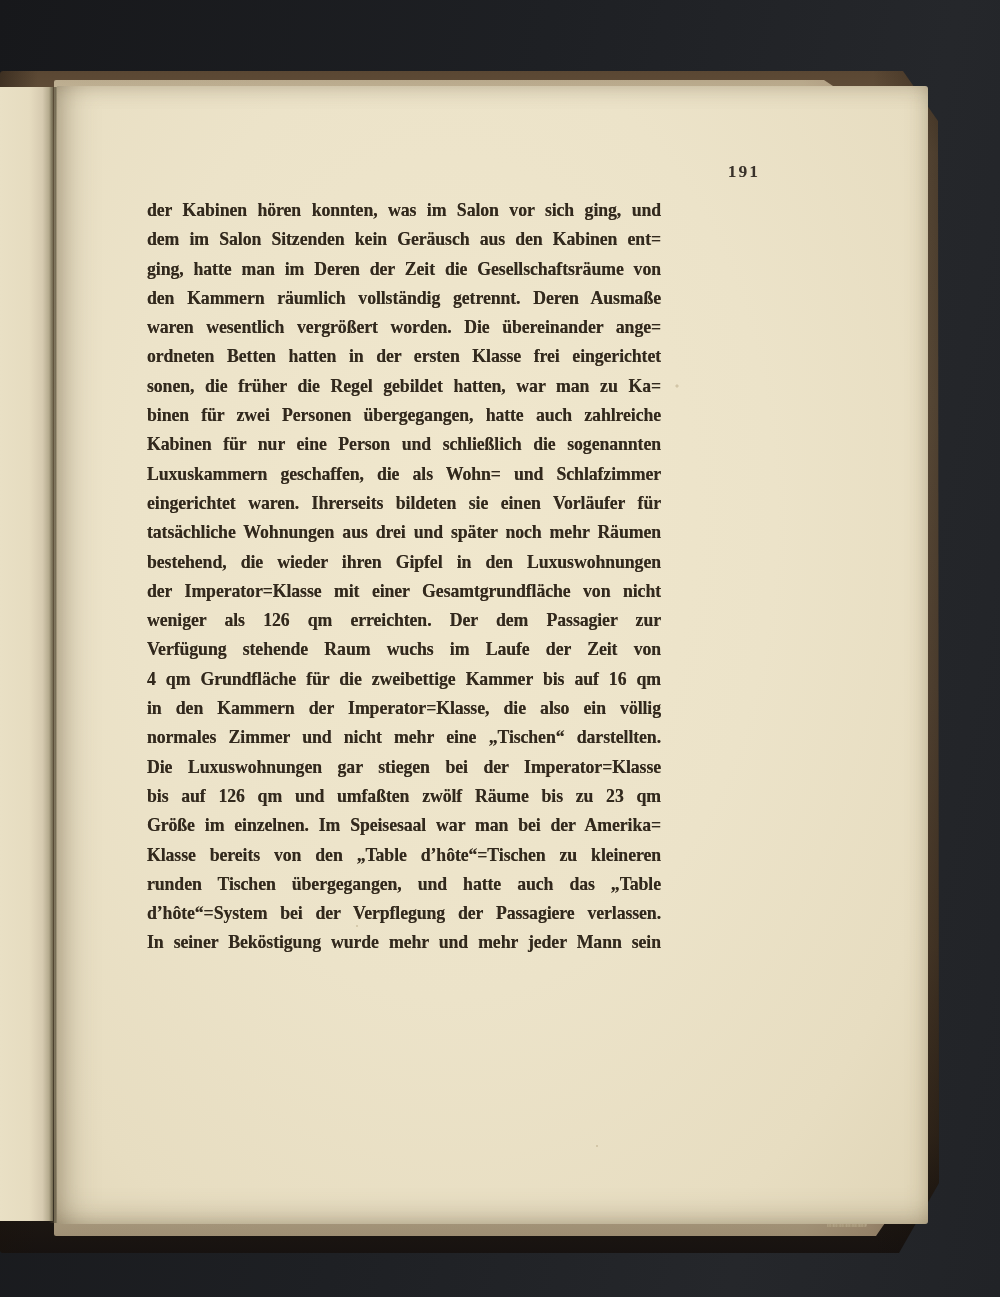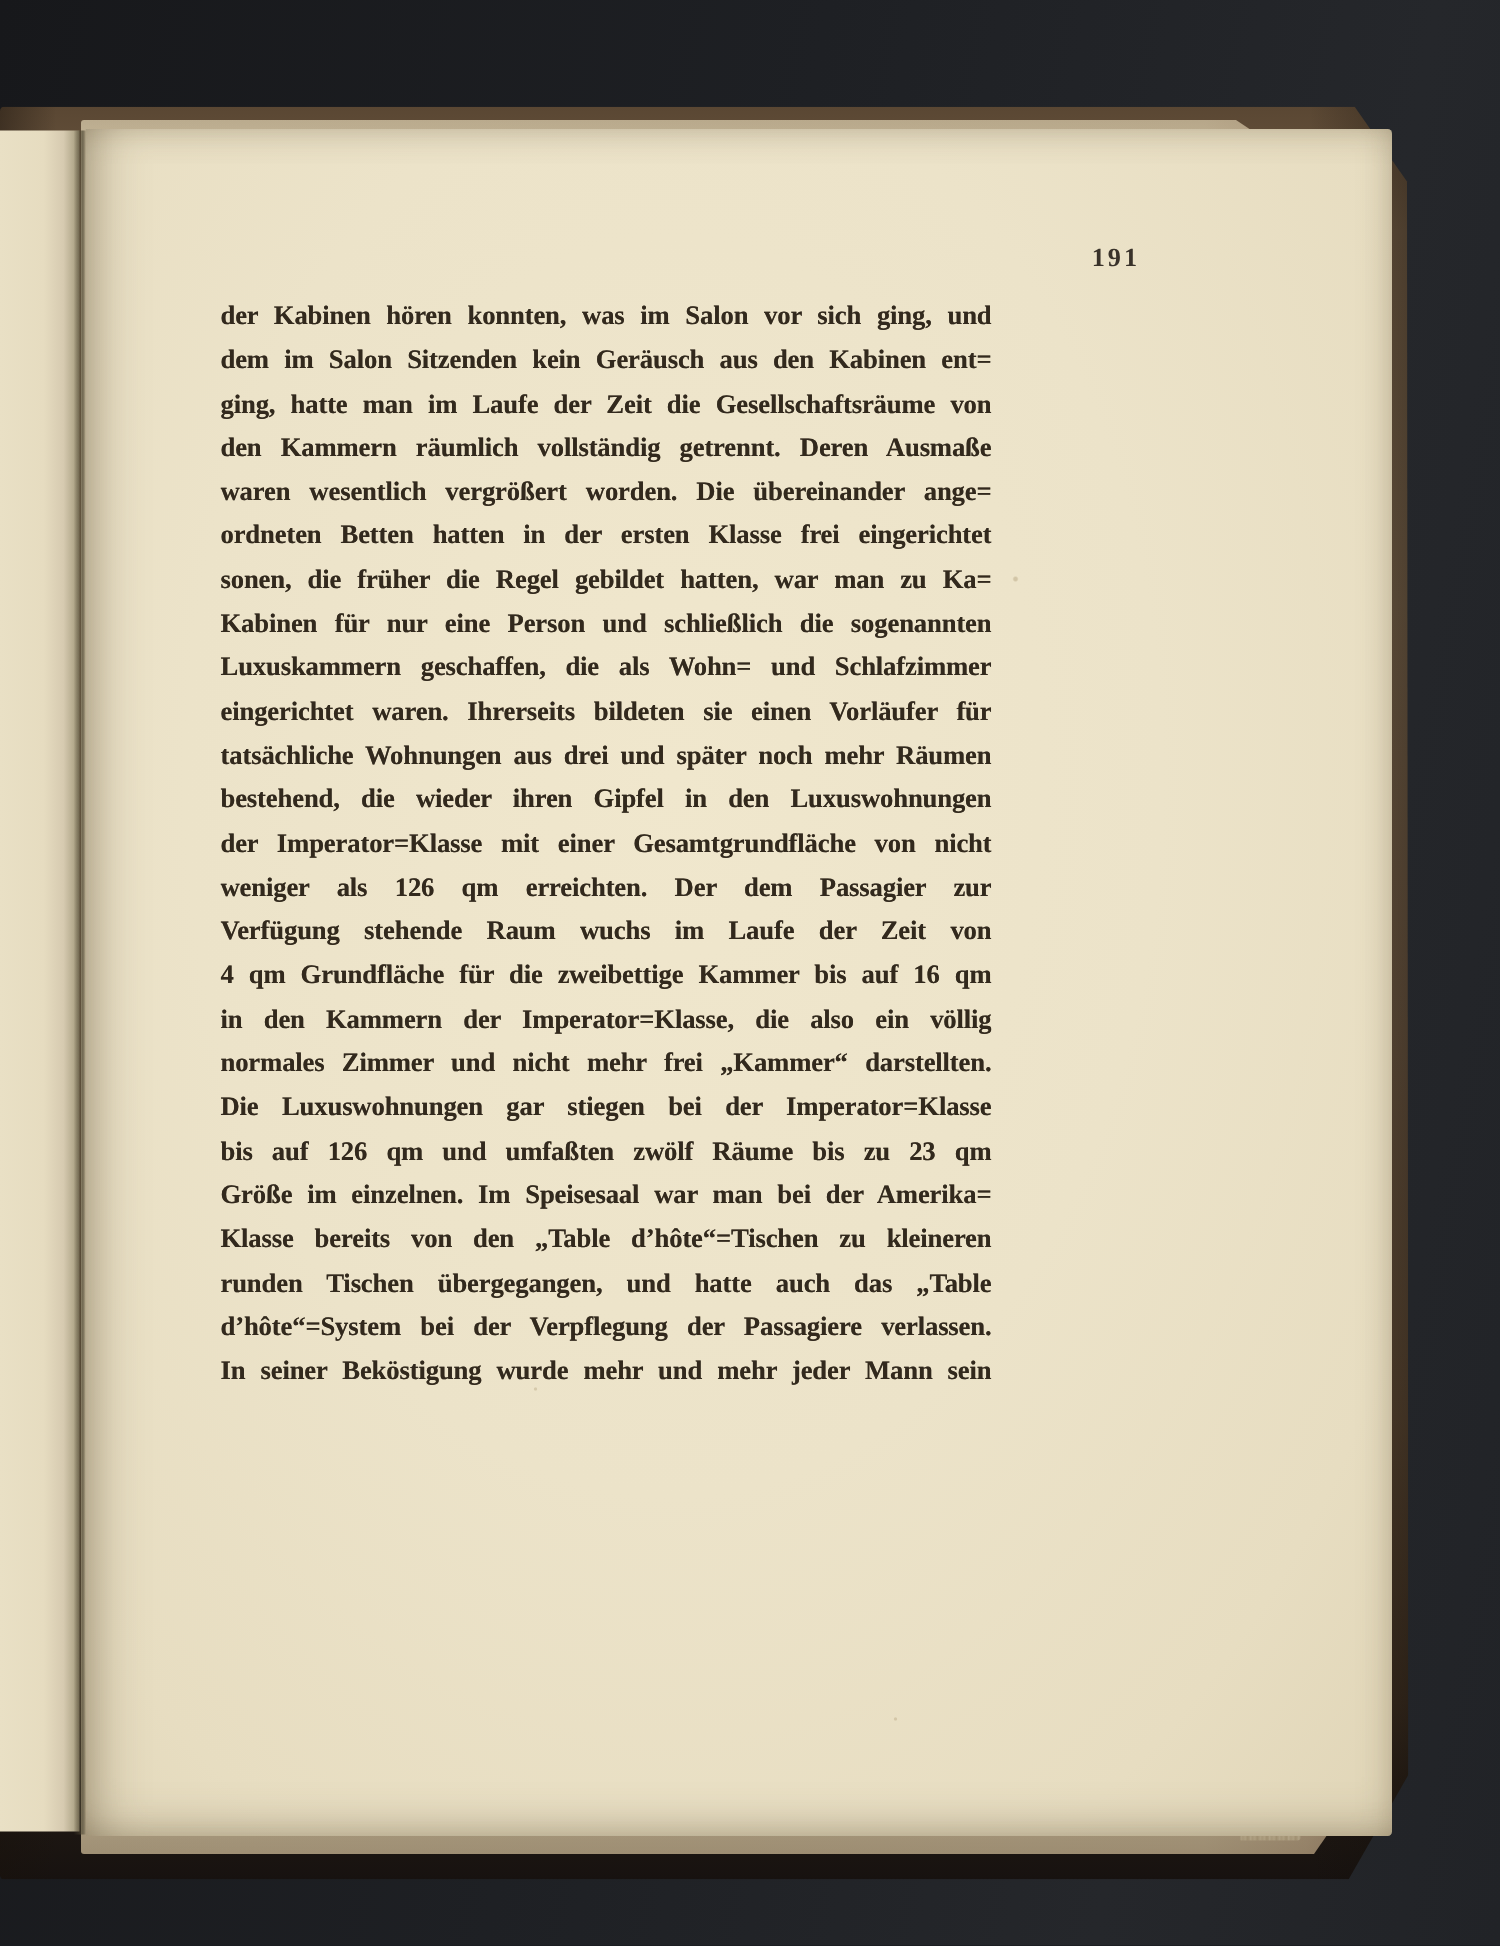--- a/index.html
+++ b/index.html
@@ -120,36 +120,37 @@
   <div class="cover"></div>
   <div class="under-pages"></div>
   <div class="fore-edge"></div>
   <div class="facing-page"></div>
   <div class="gutter"></div>
   <div class="page">
     <div class="page-number">191</div>
     <div class="body">
         <div class="text-line">der Kabinen hören konnten, was im Salon vor sich ging, und</div>
         <div class="text-line">dem im Salon Sitzenden kein Geräusch aus den Kabinen ent=</div>
-        <div class="text-line">ging, hatte man im Laufe der Zeit die Gesellschaftsräume von</div>
+        <div class="text-line">ging, hatte man im Deren der Zeit die Gesellschaftsräume von</div>
         <div class="text-line">den Kammern räumlich vollständig getrennt.  Deren Ausmaße</div>
         <div class="text-line">waren wesentlich vergrößert worden.  Die übereinander ange=</div>
         <div class="text-line">ordneten Betten hatten in der ersten Klasse frei eingerichtet</div>
         <div class="text-line">sonen, die früher die Regel gebildet hatten, war man zu Ka=</div>
+        <div class="text-line">binen für zwei Personen übergegangen, hatte auch zahlreiche</div>
         <div class="text-line">Kabinen für nur eine Person und schließlich die sogenannten</div>
         <div class="text-line">Luxuskammern geschaffen, die als Wohn= und Schlafzimmer</div>
         <div class="text-line">eingerichtet waren.  Ihrerseits bildeten sie einen Vorläufer für</div>
         <div class="text-line">tatsächliche Wohnungen aus drei und später noch mehr Räumen</div>
         <div class="text-line">bestehend, die wieder ihren Gipfel in den Luxuswohnungen</div>
         <div class="text-line">der Imperator=Klasse mit einer Gesamtgrundfläche von nicht</div>
         <div class="text-line">weniger als 126 qm erreichten.  Der dem Passagier zur</div>
         <div class="text-line">Verfügung stehende Raum wuchs im Laufe der Zeit von</div>
         <div class="text-line">4 qm Grundfläche für die zweibettige Kammer bis auf 16 qm</div>
         <div class="text-line">in den Kammern der Imperator=Klasse, die also ein völlig</div>
-        <div class="text-line">normales Zimmer und nicht mehr frei „Kammer“ darstellten.</div>
+        <div class="text-line">normales Zimmer und nicht mehr eine „Tischen“ darstellten.</div>
         <div class="text-line">Die Luxuswohnungen gar stiegen bei der Imperator=Klasse</div>
         <div class="text-line">bis auf 126 qm und umfaßten zwölf Räume bis zu 23 qm</div>
         <div class="text-line">Größe im einzelnen. Im Speisesaal war man bei der Amerika=</div>
         <div class="text-line">Klasse bereits von den „Table d’hôte“=Tischen zu kleineren</div>
         <div class="text-line">runden Tischen übergegangen, und hatte auch das „Table</div>
         <div class="text-line">d’hôte“=System bei der Verpflegung der Passagiere verlassen.</div>
         <div class="text-line">In seiner Beköstigung wurde mehr und mehr jeder Mann sein</div>
       </div>
   </div>
 </div>

